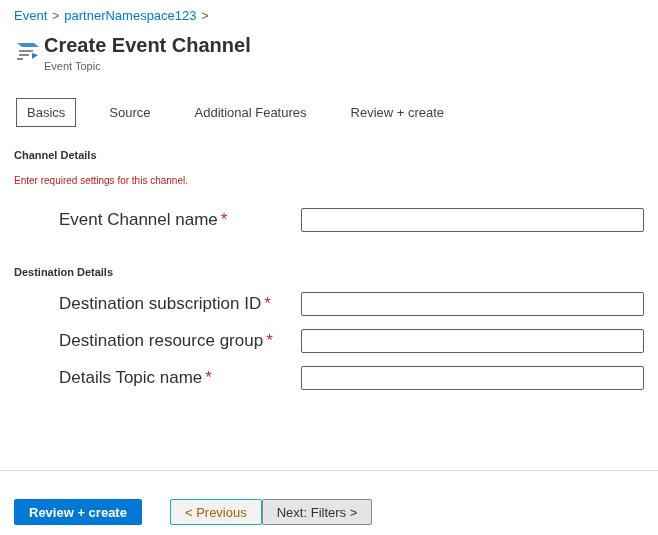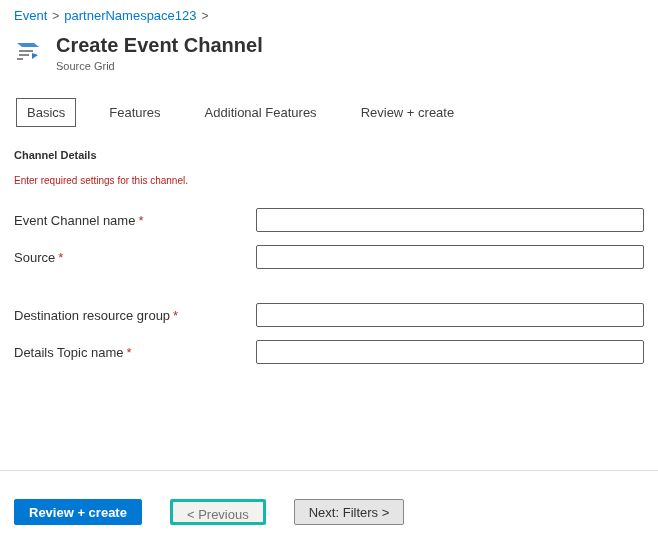--- a/index.html
+++ b/index.html
@@ -11,42 +11,42 @@
     overflow: hidden;
   }
   .page { padding: 8px 14px 0 14px; position: relative; height: 100%; }
 
   
   .breadcrumb { margin-bottom: 10px; font-size: 13px; }
   .breadcrumb a { color: #0078d4; text-decoration: none; cursor: pointer; }
   .breadcrumb .sep { color: #605e5c; margin: 0 5px; font-size: 12px; }
 
   
-  .page-header { display: flex; align-items: flex-start; gap: 14px; margin-bottom: 26px; }
+  .page-header { display: flex; align-items: flex-start; gap: 2px; margin-bottom: 26px; }
   .page-header .icon-wrap { width: 28px; height: 28px; margin-top: 3px; flex: 0 0 auto; }
   .page-header h1 { font-size: 20px; font-weight: 700; color: #323130; line-height: 1.2; }
   .page-header .subtitle { font-size: 11px; color: #605e5c; margin-top: 3px; }
 
   
   .tabs { display: flex; align-items: center; gap: 22px; margin-bottom: 22px; padding-left: 2px; }
   .tab {
     background: transparent; border: 1px solid transparent;
     font-family: "Liberation Sans", sans-serif; font-size: 13px; color: #404040;
     padding: 6px 10px; cursor: pointer;
   }
   .tab.active { border: 1px solid #605e5c; font-weight: 400; }
 
   
   .section-title { font-size: 11px; font-weight: 700; color: #323130; margin-bottom: 14px; }
   .section-desc { font-size: 10px; color: #b91c1c; margin-bottom: 22px; }
   .section { margin-bottom: 8px; }
   .section + .section { margin-top: 34px; }
 
   .field-row { display: flex; align-items: center; margin-bottom: 13px; }
-  .field-label { width: 242px; flex: 0 0 auto; font-size: 13px; color: #323130; }
+  .field-label { width: 242px; flex: 0 0 auto; font-size: 17px; color: #323130; margin-left: 45px; }
   .req { color: #b22e2e; margin-left: 3px; }
   .field-input {
     flex: 1; height: 24px; border: 1px solid #605e5c; border-radius: 2px;
     padding: 0 8px; font-family: "Liberation Sans", sans-serif; font-size: 13px;
     color: #323130; background: #ffffff; max-width: 389px;
   }
 
   
   .footer-divider {
     position: absolute; left: 0; right: 0; top: 470px;
@@ -55,22 +55,22 @@
   .footer { position: absolute; left: 14px; top: 499px; display: flex; align-items: center; }
   .btn {
     font-family: "Liberation Sans", sans-serif; font-size: 13px;
     border-radius: 2px; padding: 5px 14px; cursor: pointer; height: 26px;
   }
   .btn-primary {
     background: #0078d4; color: #ffffff; border: 1px solid #0078d4; font-weight: 700;
     margin-right: 28px;
   }
   .btn-disabled {
-    background: #f3f2f1; color: #737373; border: 3px solid #14b8a6;
-    cursor: default; margin-right: 28px;
+    background: #f3f2f1; color: #a16207; border: 1px solid #14b8a6;
+    cursor: default; 
   }
   .btn-secondary {
     background: #e5e5e5; color: #323130; border: 1px solid #8a8886;
   }
 </style>
 </head>
 <body>
 
 <div class="page">
 
@@ -83,54 +83,55 @@
       <svg width="28" height="28" viewBox="0 0 28 28">
         <path d="M3 7 L20 7 L25 11 L8 11 Z" fill="#3d8fd1"></path>
         <rect x="5" y="14" width="14" height="2" fill="#8a8886"></rect>
         <rect x="5" y="18" width="10" height="2" fill="#8a8886"></rect>
         <path d="M18 17 L24 19 L18 23 Z" fill="#2f7cc0"></path>
         <rect x="3" y="22" width="6" height="2" fill="#8a8886"></rect>
       </svg>
     </span>
     <div>
       <h1>Create Event Channel</h1>
-      <div class="subtitle">Source Grid</div>
+      <div class="subtitle">Event Topic</div>
     </div>
   </header>
 
   <div class="tabs">
     <button class="tab active">Basics</button>
-    <button class="tab">Features</button>
+    <button class="tab">Source</button>
     <button class="tab">Additional Features</button>
     <button class="tab">Review + create</button>
   </div>
 
   <main>
 
     <section class="section">
       <h2 class="section-title">Channel Details</h2>
       <p class="section-desc">Enter required settings for this channel.</p>
 
       <div class="field-row">
         <label class="field-label">
           <span>Event Channel name</span><span class="req">*</span>
         </label>
         <input class="field-input" type="text" value="" style="">
       </div>
 
+    </section>
+
+    <section class="section">
+      <h2 class="section-title">Destination Details</h2>
+
       <div class="field-row">
         <label class="field-label">
-          <span>Source</span><span class="req">*</span>
+          <span>Destination subscription ID</span><span class="req">*</span>
         </label>
         <input class="field-input" type="text" value="" style="">
       </div>
-    </section>
-
-    <section class="section">
-
 
       <div class="field-row">
         <label class="field-label">
           <span>Destination resource group</span><span class="req">*</span>
         </label>
         <input class="field-input" type="text" value="" style="">
       </div>
 
       <div class="field-row">
         <label class="field-label">

